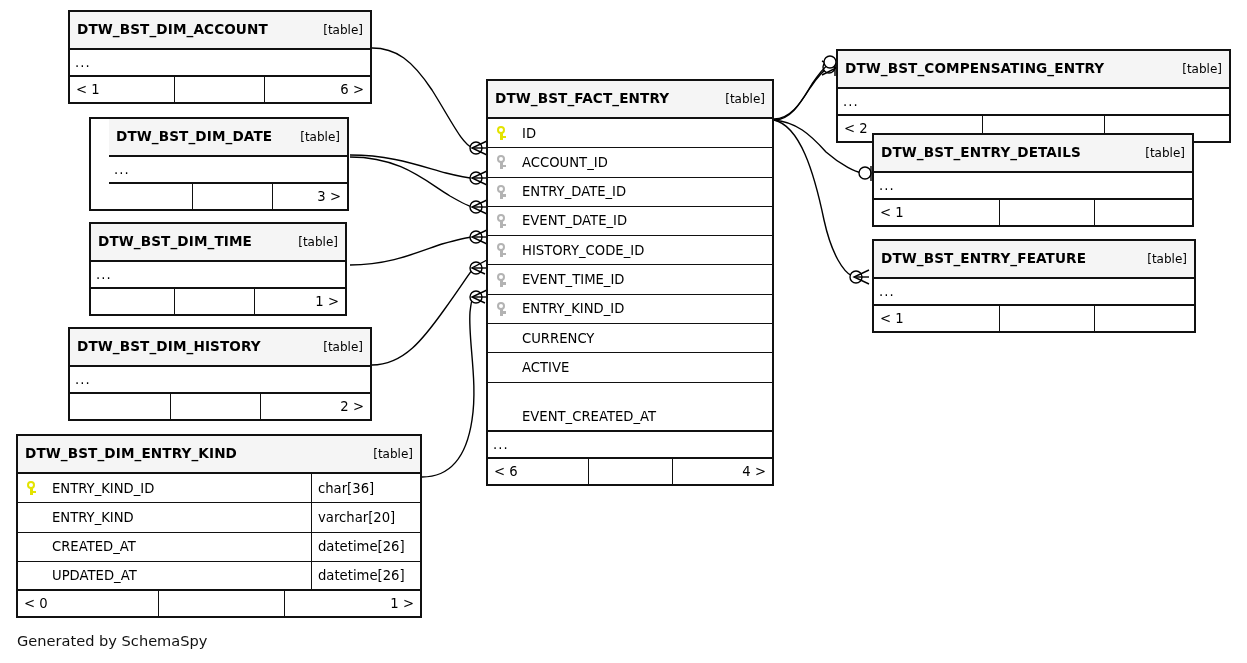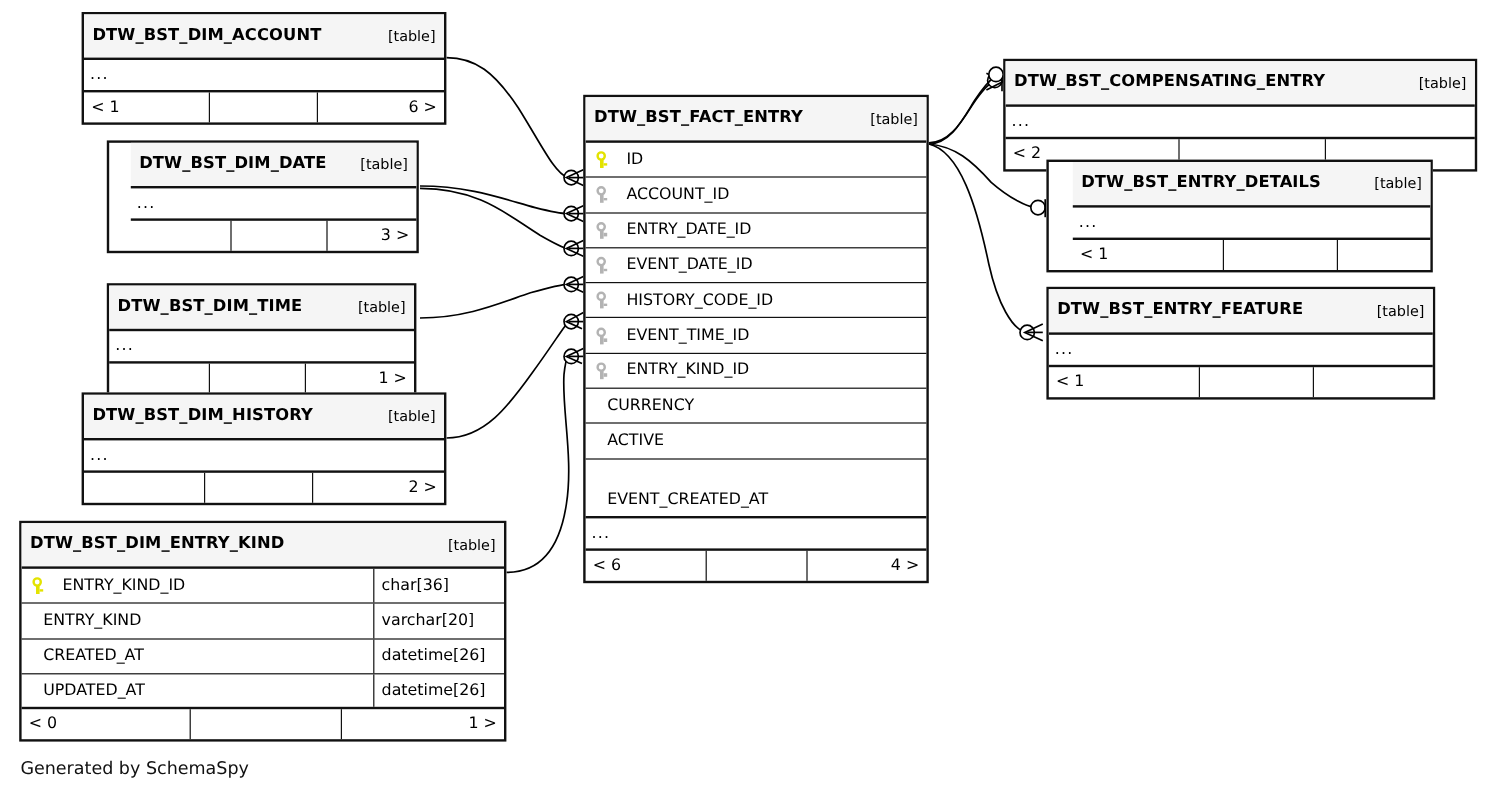--- a/index.html
+++ b/index.html
@@ -44,21 +44,21 @@
     white-space:nowrap;
   }
   .row:last-child{border-bottom:none;}
   .keycell{width:26px;flex:0 0 26px;display:flex;align-items:center;justify-content:center;}
   .colname{flex:1 1 auto;padding-left:8px;font-size:13.2px;}
   .coltype{
     flex:0 0 auto;width:102px;padding-left:6px;
     border-left:1.5px solid #111111;align-self:stretch;
     display:flex;align-items:center;font-size:13.2px;
   }
-  .row.plain .colname{padding-left:18px;}
+  .row.plain .colname{padding-left:34px;}
 
   .ellipsisrow{
     box-sizing:border-box;height:27px;display:flex;align-items:center;
     padding-left:5px;border-bottom:2px solid #111111;
     font-size:13.2px;letter-spacing:1px;
   }
   .footer{
     box-sizing:border-box;display:flex;height:25px;font-size:13.2px;
   }
   .fcell{box-sizing:border-box;display:flex;align-items:center;border-left:1.5px solid #111111;padding:0 6px;}
@@ -172,21 +172,21 @@
       <span class="ttag">[table]</span>
     </div>
     <div class="ellipsisrow">...</div>
     <div class="footer">
       <div class="fcell fleft" style="width:83px;"></div>
       <div class="fcell" style="width:80px;"></div>
       <div class="fcell fright" style="flex:1 1 auto;">3 &gt;</div>
     </div>
   </div>
 
-  <div class="table" style="left:89px;top:236px;width:258px;text-align:center;">
+  <div class="table" style="left:89px;top:222px;width:258px;text-align:center;">
     <div class="thead">
       <span class="tname">DTW_BST_DIM_TIME</span>
       <span class="ttag">[table]</span>
     </div>
     <div class="ellipsisrow">...</div>
     <div class="footer">
       <div class="fcell fleft" style="width:83px;"></div>
       <div class="fcell" style="width:80px;"></div>
       <div class="fcell fright" style="flex:1 1 auto;">1 &gt;</div>
     </div>
@@ -342,21 +342,21 @@
       <span class="ttag">[table]</span>
     </div>
     <div class="ellipsisrow">...</div>
     <div class="footer">
       <div class="fcell fleft" style="width:144px;">&lt; 2</div>
       <div class="fcell" style="width:122px;"></div>
       <div class="fcell fright" style="flex:1 1 auto;"></div>
     </div>
   </div>
 
-  <div class="table" style="left:872px;top:133px;width:322px;padding-left:20px;">
+  <div class="table" style="left:872px;top:133px;width:322px;">
     <div class="thead">
       <span class="tname">DTW_BST_ENTRY_DETAILS</span>
       <span class="ttag">[table]</span>
     </div>
     <div class="ellipsisrow">...</div>
     <div class="footer">
       <div class="fcell fleft" style="width:125px;">&lt; 1</div>
       <div class="fcell" style="width:95px;"></div>
       <div class="fcell fright" style="flex:1 1 auto;"></div>
     </div>

